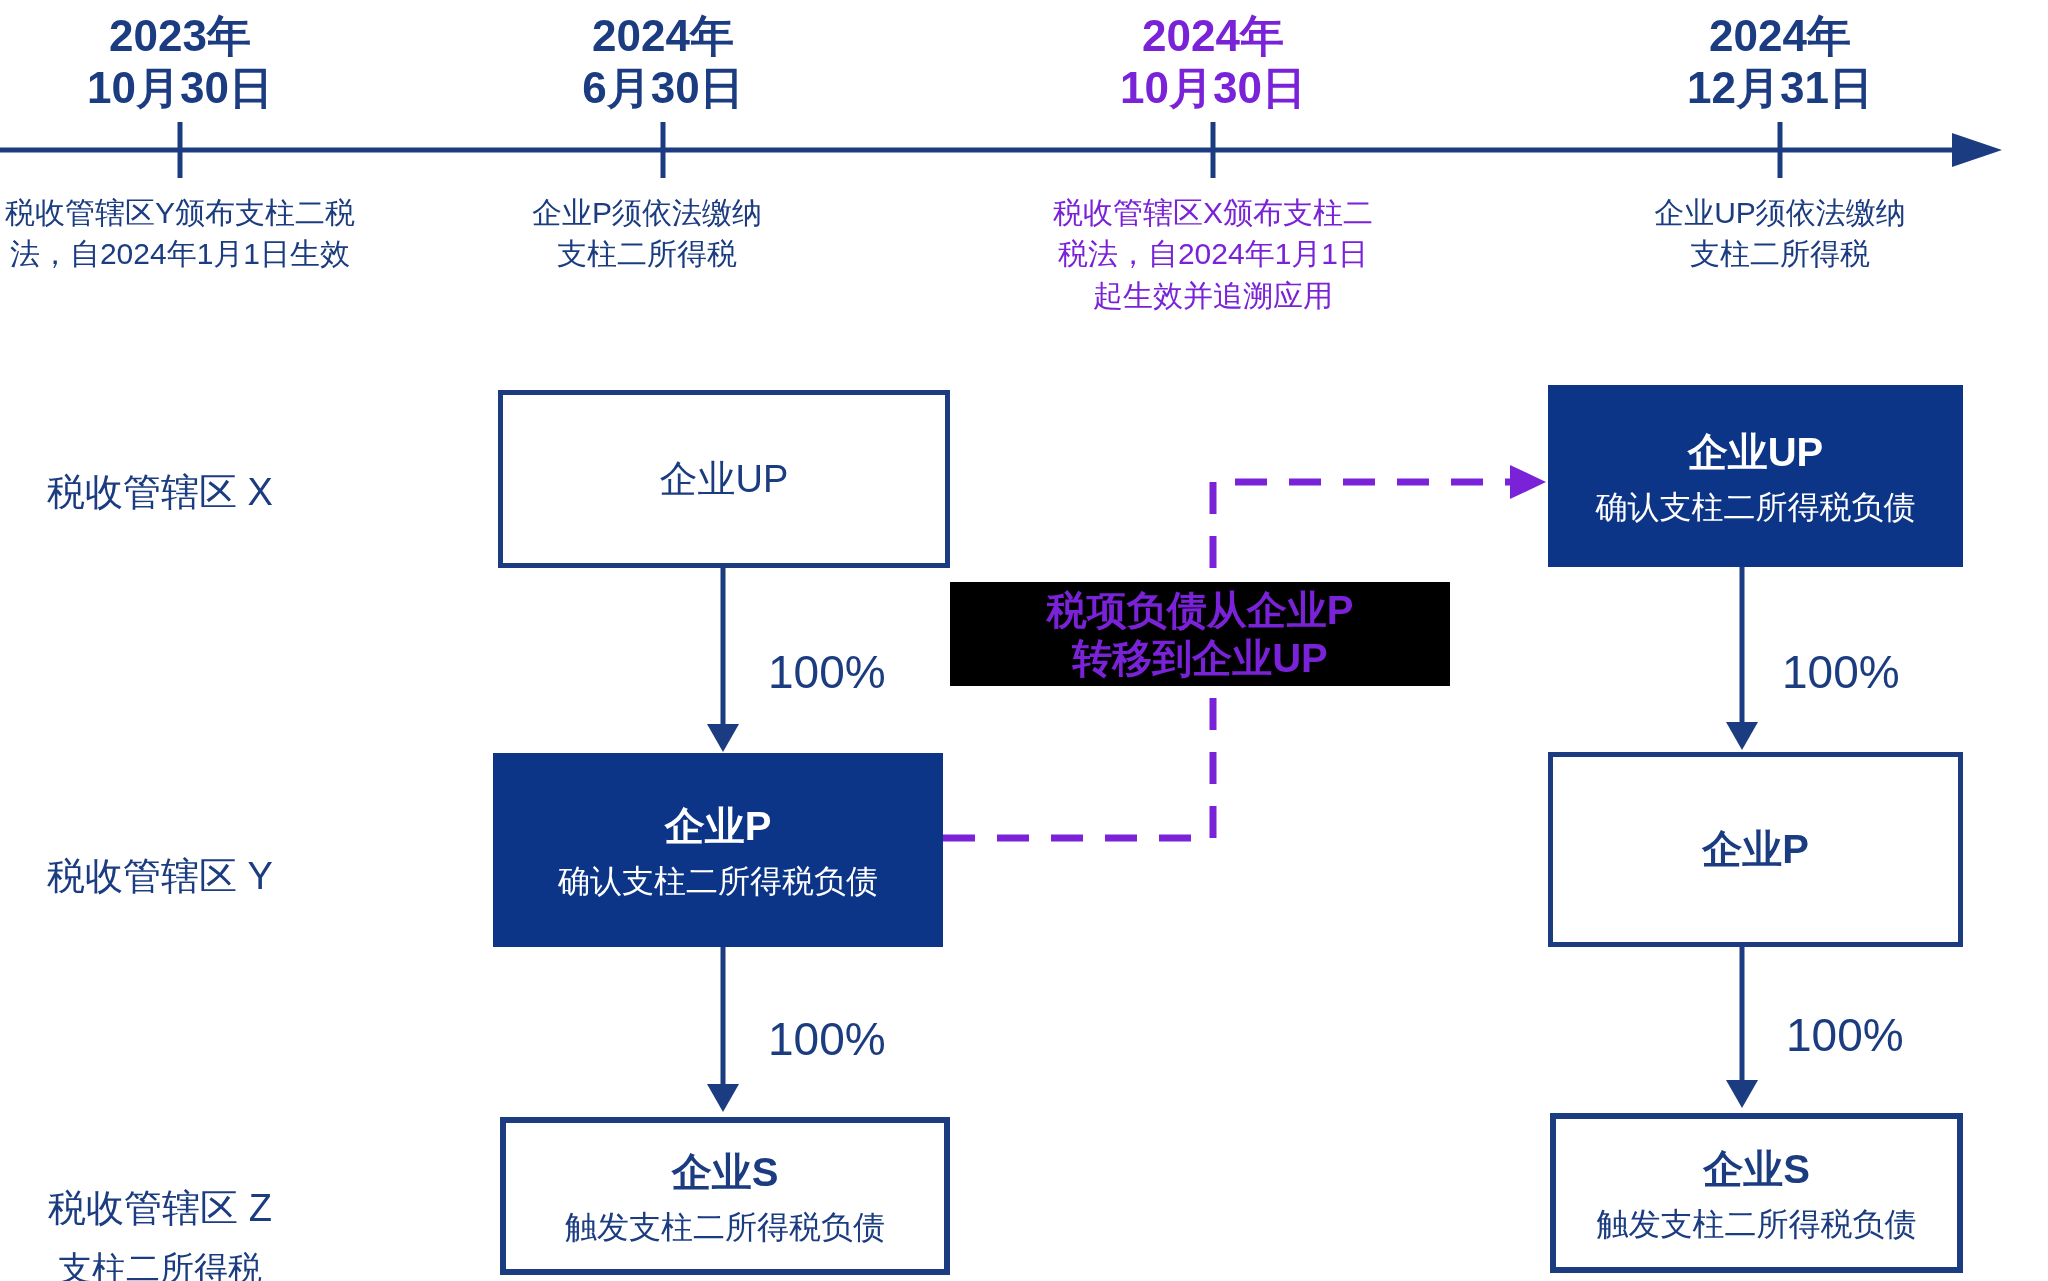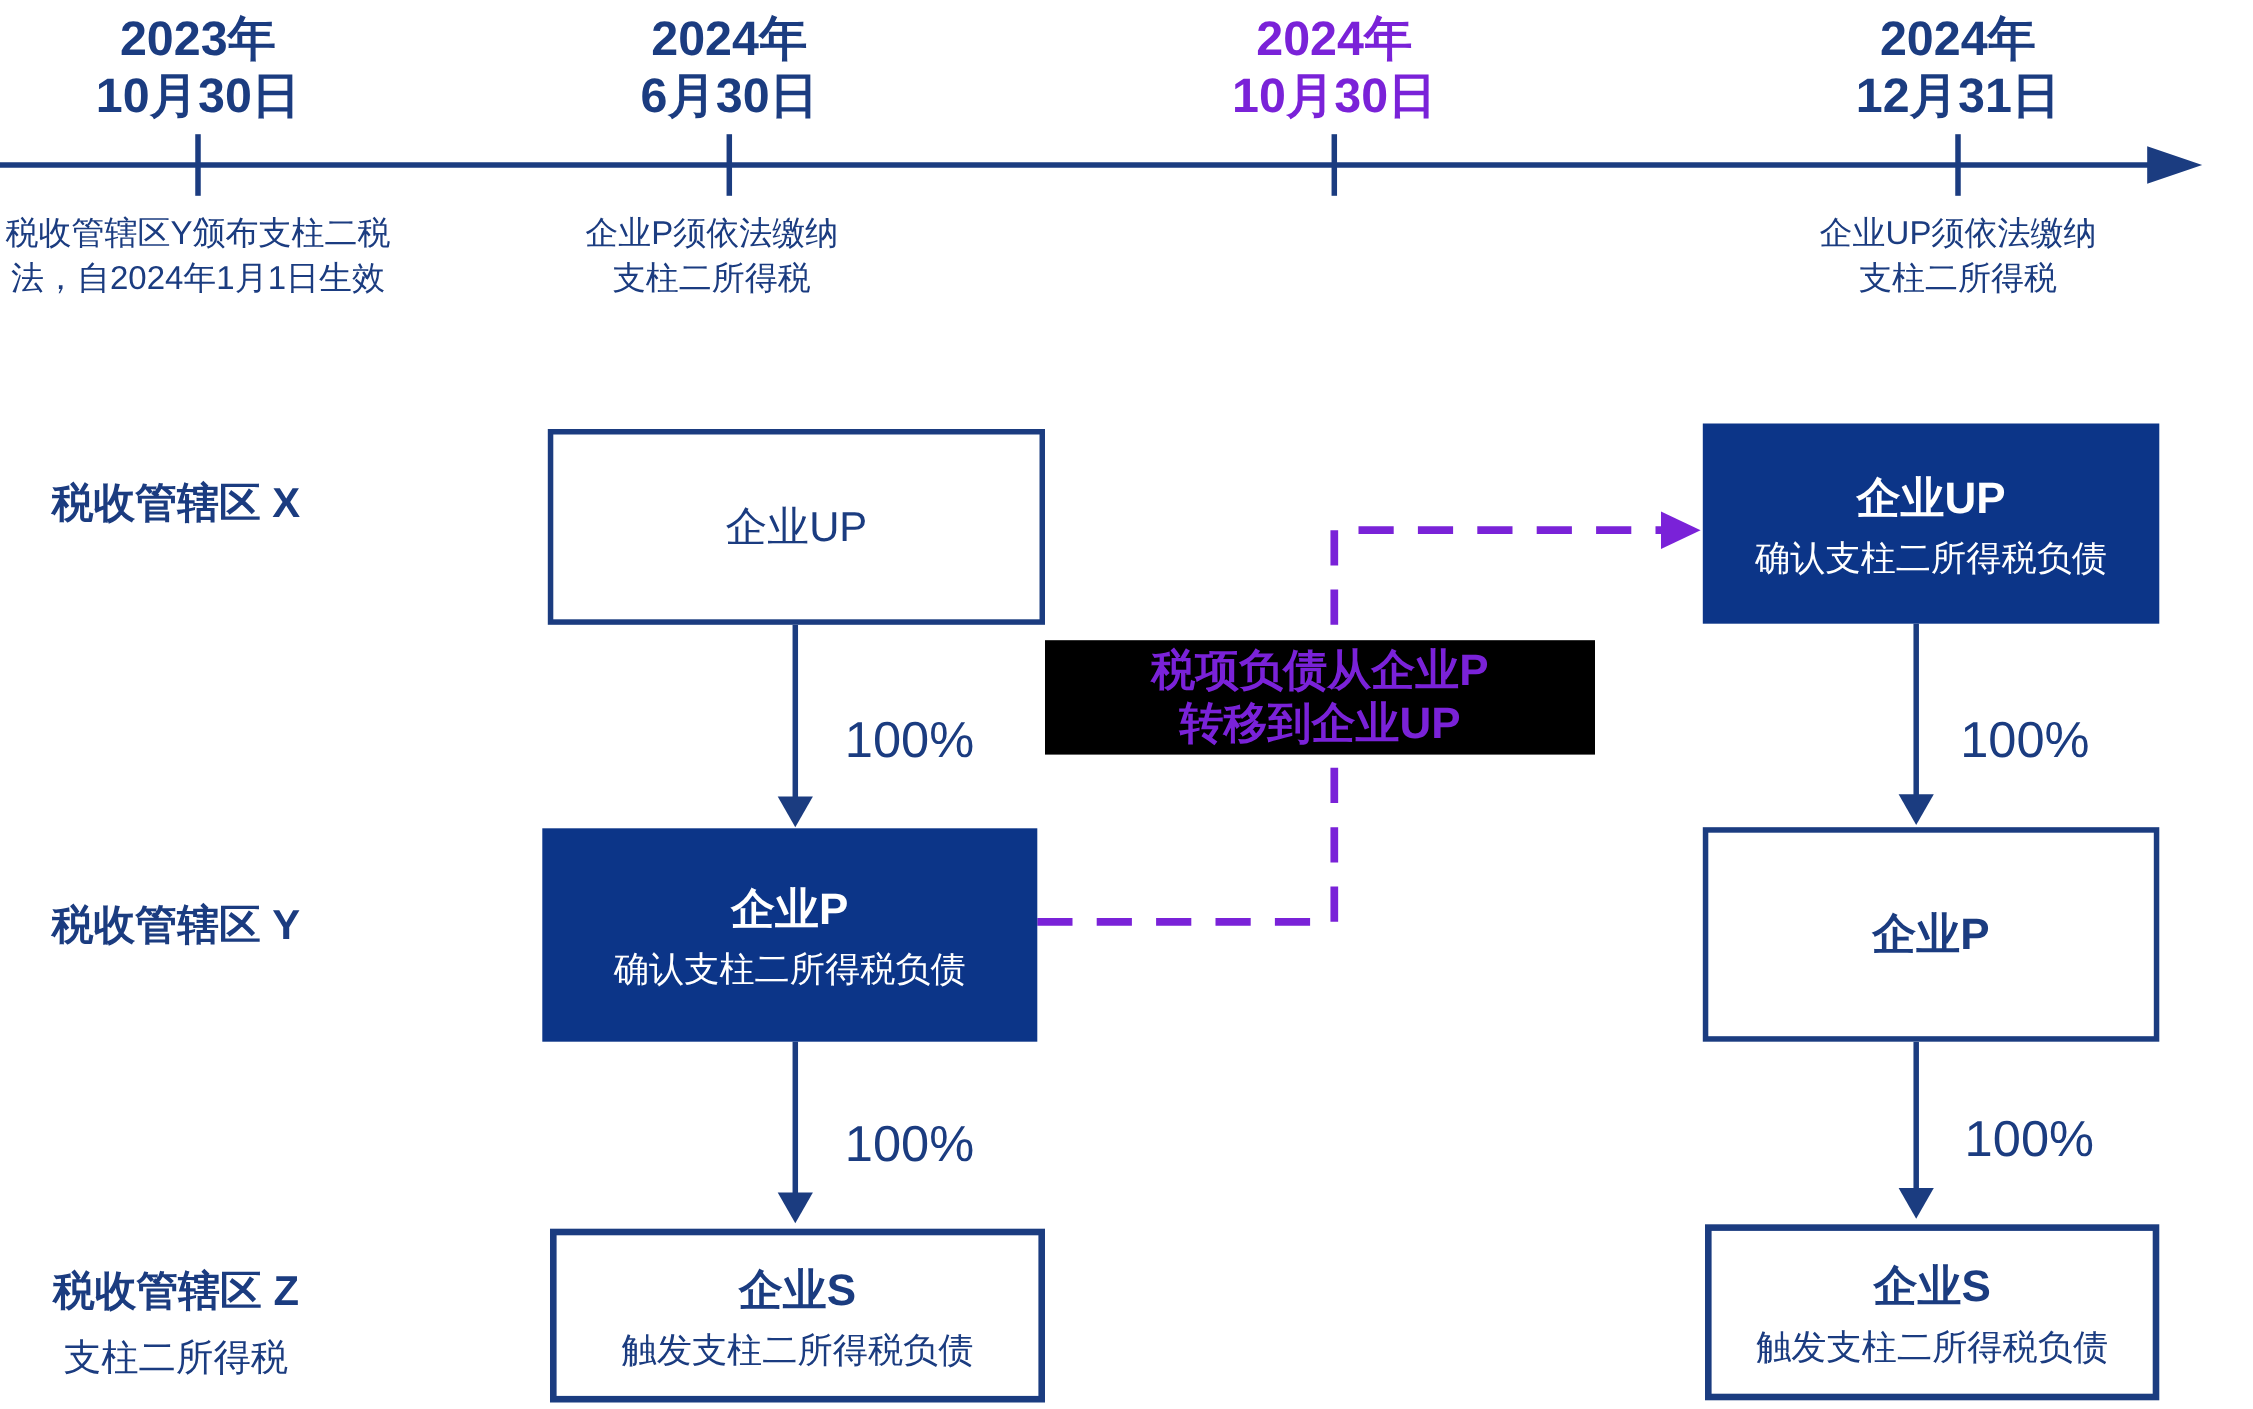--- a/index.html
+++ b/index.html
@@ -14,21 +14,21 @@
   .abs { position: absolute; }
   .preline { white-space: pre-line; }
   .center { text-align: center; }
   .navy { color: var(--navy); }
   .purple-text { color: var(--purple); }
 
   .date { font-size: 44px; font-weight: 700; line-height: 1.18; }
   .desc { font-size: 30px; line-height: 1.38; }
 
   .rowlabel-wrap { display: flex; flex-direction: column; align-items: center; }
-  .rowlabel { font-size: 38px; font-weight: 700; color: var(--navy); }
+  .rowlabel { font-size: 38px; font-weight: 400; color: var(--navy); margin-top: 35px; }
   .rowsub   { font-size: 34px; font-weight: 400; color: var(--navy); margin-top: 12px; }
 
   .box {
     position: absolute;
     display: flex; flex-direction: column;
     align-items: center; justify-content: center;
     box-sizing: border-box;
     text-align: center;
   }
   .box.outline { background: #ffffff; border: 5px solid var(--navy); }
@@ -92,20 +92,23 @@
 6月30日</div>
   <div class="abs date preline center purple-text" style="left:1013px; top:10px; width:400px;">2024年
 10月30日</div>
   <div class="abs date preline center navy" style="left:1580px; top:10px; width:400px;">2024年
 12月31日</div>
 
   <div class="abs desc preline center navy" style="left:-40px;  top:192px; width:440px;">税收管辖区Y颁布支柱二税
 法，自2024年1月1日生效</div>
   <div class="abs desc preline center navy" style="left:427px;  top:192px; width:440px;">企业P须依法缴纳
 支柱二所得税</div>
+  <div class="abs desc preline center purple-text" style="left:993px;  top:192px; width:440px;">税收管辖区X颁布支柱二
+税法，自2024年1月1日
+起生效并追溯应用</div>
   <div class="abs desc preline center navy" style="left:1560px; top:192px; width:440px;">企业UP须依法缴纳
 支柱二所得税</div>
 
   <div class="abs rowlabel-wrap" style="left:30px; top:432px; width:260px;">
     <div class="rowlabel">税收管辖区 X</div>
   </div>
   <div class="abs rowlabel-wrap" style="left:30px; top:816px; width:260px;">
     <div class="rowlabel">税收管辖区 Y</div>
   </div>
   <div class="abs rowlabel-wrap" style="left:30px; top:1148px; width:260px;">

